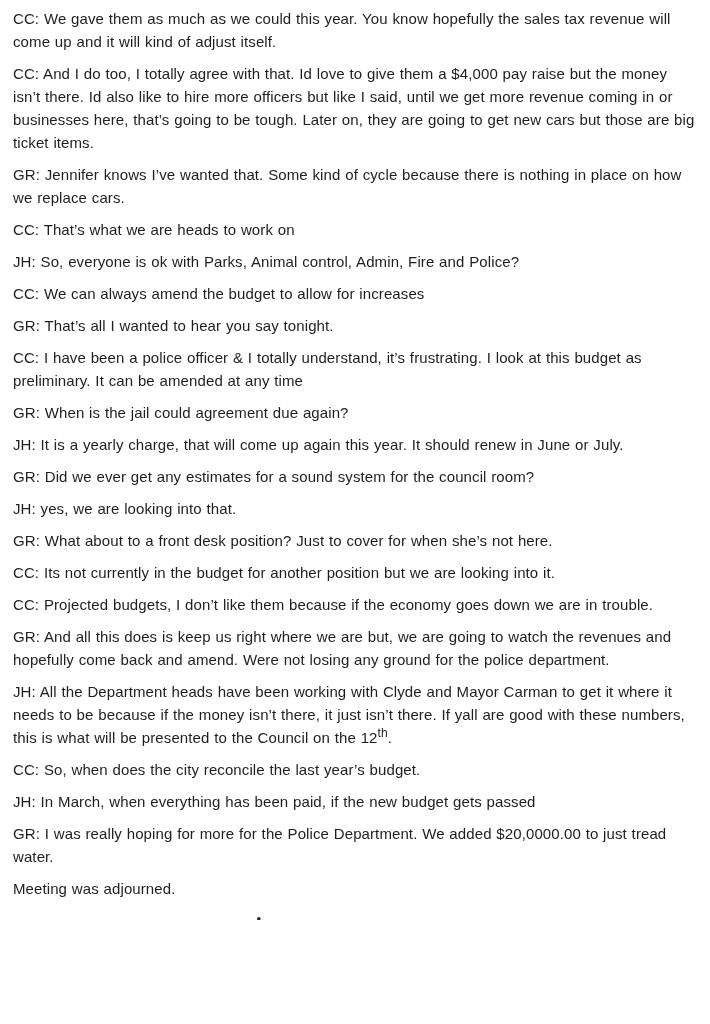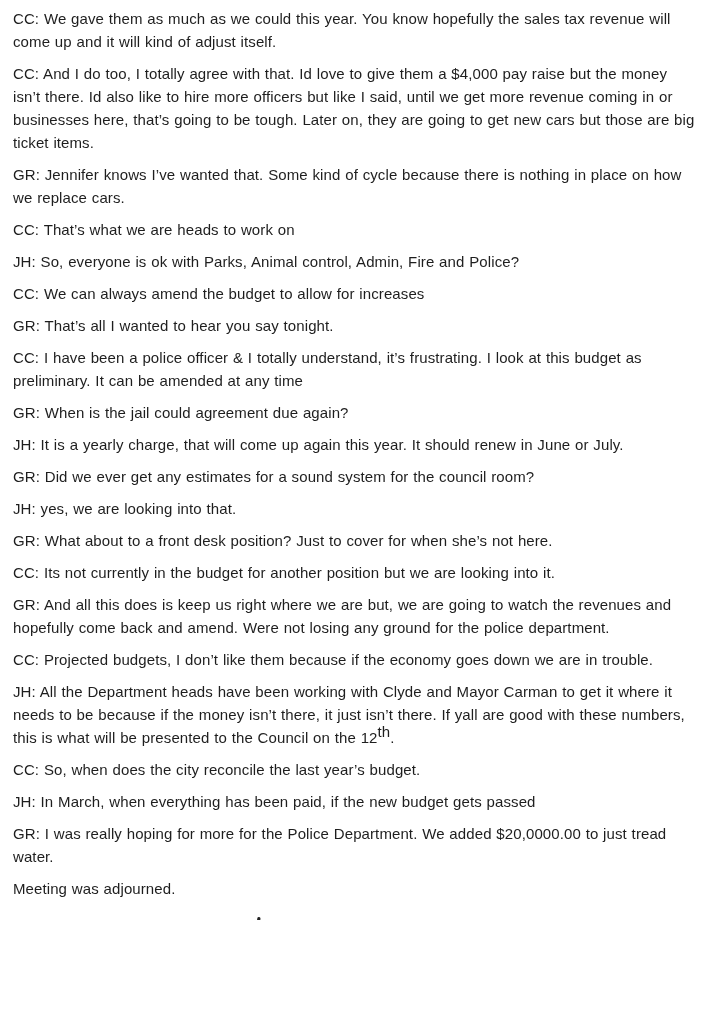--- a/index.html
+++ b/index.html
@@ -19,21 +19,21 @@
     font-size: 15px;
     line-height: 23px;
     color: #1e1e1e;
   }
   .page p {
     margin: 0 0 9px 0;
     letter-spacing: 0.1px;
     word-spacing: 0.5px;
   }
   .page p sup {
-    font-size: 15px;
+    font-size: 12px;
     line-height: 0;
   }
   .signature-wrap {
     margin-top: 14px;
     margin-left: 42px;
   }
   .signature-wrap svg {
     display: block;
   }
 </style>
@@ -48,22 +48,22 @@
   <p>JH: So, everyone is ok with Parks, Animal control, Admin, Fire and Police?</p>
   <p>CC: We can always amend the budget to allow for increases</p>
   <p>GR: That’s all I wanted to hear you say tonight.</p>
   <p>CC: I have been a police officer &amp; I totally understand, it’s frustrating. I look at this budget as preliminary. It can be amended at any time</p>
   <p>GR: When is the jail could agreement due again?</p>
   <p>JH: It is a yearly charge, that will come up again this year. It should renew in June or July.</p>
   <p>GR: Did we ever get any estimates for a sound system for the council room?</p>
   <p>JH: yes, we are looking into that.</p>
   <p>GR: What about to a front desk position? Just to cover for when she’s not here.</p>
   <p>CC: Its not currently in the budget for another position but we are looking into it.</p>
+  <p>CC: Projected budgets,  I don’t like them because if the economy goes down we are in trouble.</p>
   <p>GR: And all this does is keep us right where we are but, we are going to watch the revenues and hopefully come back and amend. Were not losing any ground for the police department.</p>
-  <p>CC: Projected budgets,  I don’t like them because if the economy goes down we are in trouble.</p>
   <p>
     <span>JH: All the Department heads have been working with Clyde and Mayor Carman to get it where it needs to be because if the money isn’t there, it just isn’t there. If yall are good with these numbers, this is what will be presented to the Council on the 12</span><sup>th</sup><span>.</span>
   </p>
   <p>CC: So, when does the city reconcile the last year’s budget.</p>
   <p>JH: In March, when everything has been paid, if the new budget gets passed</p>
   <p>GR: I was really hoping for more for the Police Department. We added $20,0000.00 to just tread water.</p>
   <p>Meeting was adjourned.</p>
 
   <div class="signature-wrap">
     <svg width="310" height="112" viewBox="0 0 300 108" fill="none" xmlns="http://www.w3.org/2000/svg" aria-hidden="true">

